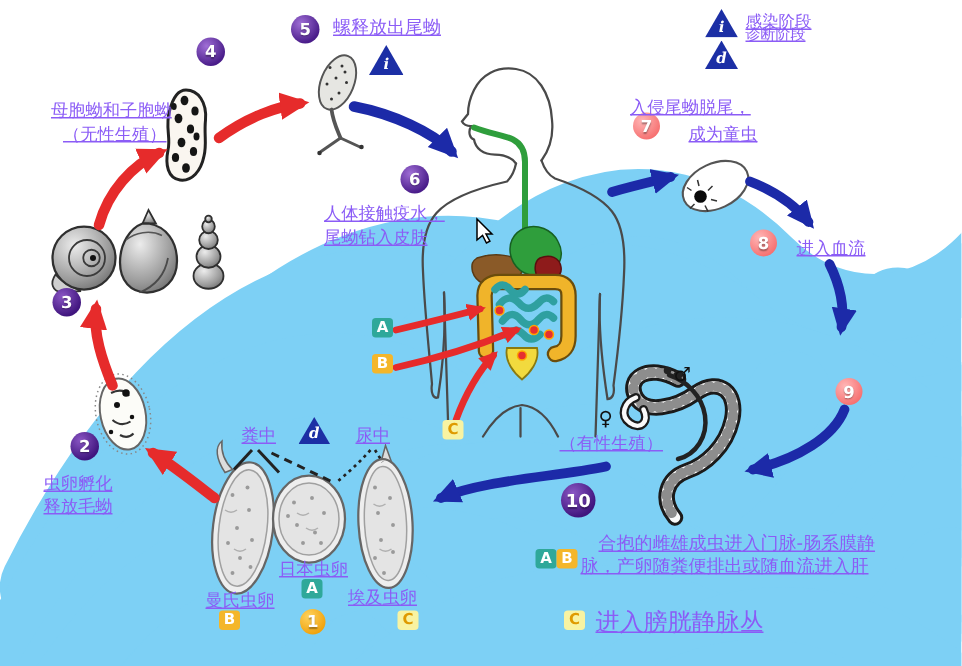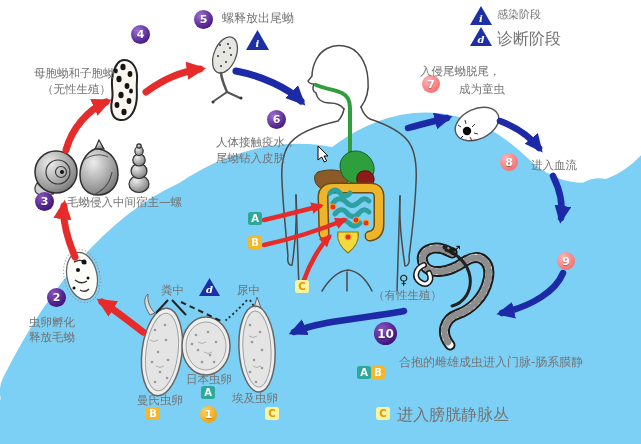--- a/index.html
+++ b/index.html
@@ -1,19 +1,19 @@
 <!DOCTYPE html>
 <html><head>
 <meta charset="utf-8">
 <style>
   html,body{margin:0;padding:0;background:#fff;}
   .canvas{position:relative;width:641px;height:444px;background:#fff;overflow:hidden;
           font-family:"DejaVu Sans",sans-serif;}
   .art{position:absolute;left:0;top:0;}
-  .lbl{position:absolute;color:#737373;font-size:11.5px;line-height:1.15;white-space:nowrap;}
+  .lbl{position:absolute;color:#8b5cf6;font-size:11.5px;line-height:1.15;white-space:nowrap;text-decoration:underline;}
   .st{position:absolute;border-radius:50%;color:#fff;font-weight:bold;font-size:11px;
       display:flex;align-items:center;justify-content:center;width:19px;height:19px;
       text-shadow:0 1px 1px rgba(0,0,0,.35);}
   .st.purple {background:radial-gradient(circle at 35% 30%, #8a56c4, #40157e 72%);}
   .st.purpleL{background:radial-gradient(circle at 35% 30%, #a06fd6, #4a1d8a 72%);}
   .st.pink   {background:radial-gradient(circle at 35% 30%, #ffb6b6, #f66e6e 78%);}
   .st.orange {background:radial-gradient(circle at 35% 30%, #ffd35e, #efa00b 78%);}
   .sq{position:absolute;width:14px;height:13px;border-radius:2.5px;color:#fff;font-size:10px;
       font-weight:bold;display:flex;align-items:center;justify-content:center;}
   .sq.teal{background:#2fa89a}
@@ -290,37 +290,37 @@
   <div class="st purpleL" style="left:194px;top:10px">5</div>
   <div class="st purpleL" style="left:267px;top:110px">6</div>
   <div class="st pink" style="left:422px;top:75px;width:18px;height:18px">7</div>
   <div class="st pink" style="left:500px;top:153px;width:18px;height:18px">8</div>
   <div class="st pink" style="left:557px;top:252px;width:18px;height:18px">9</div>
   <div class="st purple" style="left:374px;top:322px;width:23px;height:23px;font-size:12px">10</div>
 
   <div class="tri" style="left:470px;top:6px;width:22px;height:19px">i</div>
   <div class="lbl" style="left:497px;top:9px;font-size:11px">感染阶段</div>
   <div class="tri" style="left:470px;top:27px;width:22px;height:19px">d</div>
-  <div class="lbl" style="left:497px;top:30px;font-size:16px">诊断阶段</div>
+  <div class="lbl" style="left:497px;top:18px;font-size:10px">诊断阶段</div>
 
   <div class="tri" style="left:246px;top:30px;width:23px;height:20px">i</div>
   <div class="tri" style="left:199px;top:278px;width:21px;height:18px">d</div>
 
   <div class="lbl" style="left:222px;top:12px;font-size:12px">螺释放出尾蚴</div>
   <div class="lbl" style="left:34px;top:67px">母胞蚴和子胞蚴</div>
   <div class="lbl" style="left:42px;top:83px">（无性生殖）</div>
-  <div class="lbl" style="left:67px;top:196px">毛蚴侵入中间宿主—螺</div>
   <div class="lbl" style="left:216px;top:136px">人体接触疫水，</div>
   <div class="lbl" style="left:216px;top:152px">尾蚴钻入皮肤</div>
   <div class="lbl" style="left:420px;top:65px">入侵尾蚴脱尾，</div>
   <div class="lbl" style="left:459px;top:83px">成为童虫</div>
   <div class="lbl" style="left:531px;top:159px">进入血流</div>
   <div class="lbl" style="left:29px;top:316px">虫卵孵化</div>
   <div class="lbl" style="left:29px;top:331px">释放毛蚴</div>
   <div class="lbl" style="left:399px;top:356px;font-size:12px">合抱的雌雄成虫进入门脉-肠系膜静</div>
+  <div class="lbl" style="left:387px;top:371px;font-size:12px">脉，产卵随粪便排出或随血流进入肝</div>
 
   <div class="lbl" style="left:161px;top:284px">粪中</div>
   <div class="lbl" style="left:237px;top:284px">尿中</div>
 
   <div class="lbl" style="left:186px;top:373px">日本虫卵</div>
   <div class="sq teal" style="left:201px;top:386px">A</div>
   <div class="lbl" style="left:137px;top:394px">曼氏虫卵</div>
   <div class="sq orangeSq" style="left:146px;top:407px">B</div>
   <div class="lbl" style="left:232px;top:392px">埃及虫卵</div>
   <div class="sq yellowSq" style="left:265px;top:407px">C</div>

